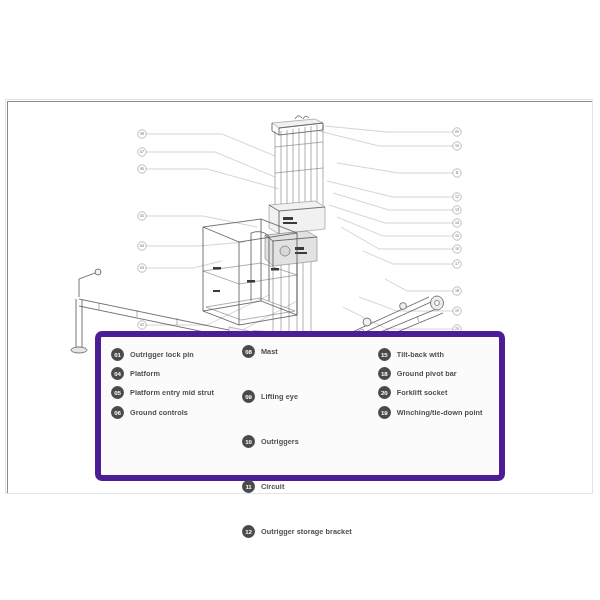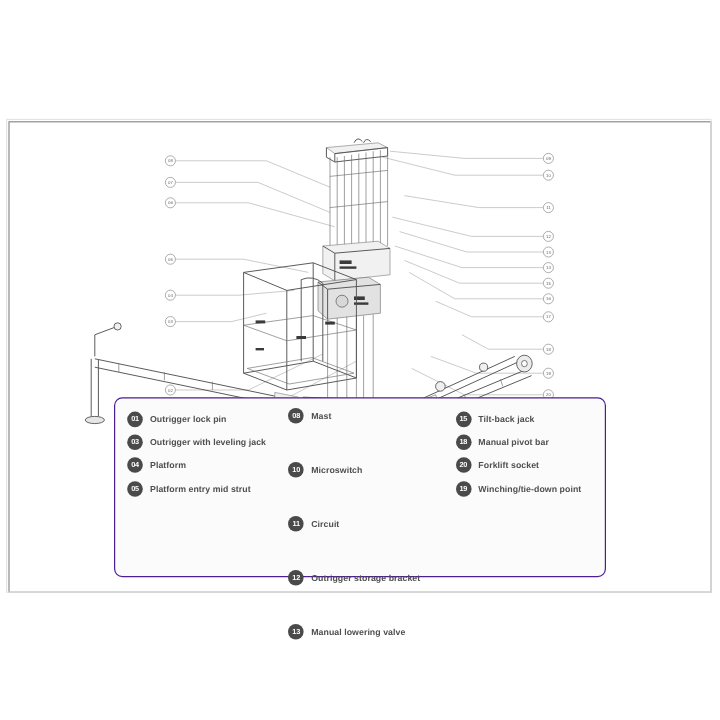--- a/index.html
+++ b/index.html
@@ -50,21 +50,21 @@
   .shade { fill: #f1f1f1; stroke: #7a7a7a; stroke-width: .5; }
   .shade2 { fill: #e2e2e2; stroke: #6a6a6a; stroke-width: .5; }
   .dk { fill: #3a3a3a; }
 
   
   #legend {
     position: absolute;
     left: 95px; top: 331px;
     width: 410px; height: 150px;
     background: #fbfbfb;
-    border: 1px solid #4c1d95;
+    border: 6px solid #4c1d95;
     border-radius: 7px;
     display: flex;
     padding: 8px 0 6px 0;
   }
   .lcol { display: flex; flex-direction: column; justify-content: flex-start; }
   .lcol.c1 { width: 145px; padding-left: 10px; }
   .lcol.c2 { width: 140px; gap: 32px; }
   .lcol.c3 { width: 125px; }
   .litem {
     display: flex; align-items: center;
@@ -303,64 +303,64 @@
   </div>
 
   <div id="legend">
 
     <div class="lcol c1">
       <div class="litem">
         <div class="badge">01</div>
         <div class="ltext">Outrigger lock pin</div>
       </div>
       <div class="litem">
-        <div class="badge">03</div>
-        <div class="ltext">Outrigger with leveling jack</div>
-      </div>
-      <div class="litem">
         <div class="badge">04</div>
         <div class="ltext">Platform</div>
       </div>
       <div class="litem">
         <div class="badge">05</div>
         <div class="ltext">Platform entry mid strut</div>
       </div>
+      <div class="litem">
+        <div class="badge">06</div>
+        <div class="ltext">Ground controls</div>
+      </div>
     </div>
 
     <div class="lcol c2">
       <div class="litem">
         <div class="badge">08</div>
         <div class="ltext">Mast</div>
       </div>
       <div class="litem">
+        <div class="badge">09</div>
+        <div class="ltext">Lifting eye</div>
+      </div>
+      <div class="litem">
         <div class="badge">10</div>
-        <div class="ltext">Microswitch</div>
+        <div class="ltext">Outriggers</div>
       </div>
       <div class="litem">
         <div class="badge">11</div>
         <div class="ltext">Circuit</div>
       </div>
       <div class="litem">
         <div class="badge">12</div>
         <div class="ltext">Outrigger storage bracket</div>
       </div>
-      <div class="litem">
-        <div class="badge">13</div>
-        <div class="ltext">Manual lowering valve</div>
-      </div>
     </div>
 
     <div class="lcol c3">
       <div class="litem">
         <div class="badge">15</div>
-        <div class="ltext">Tilt-back jack</div>
+        <div class="ltext">Tilt-back with</div>
       </div>
       <div class="litem">
         <div class="badge">18</div>
-        <div class="ltext">Manual pivot bar</div>
+        <div class="ltext">Ground pivot bar</div>
       </div>
       <div class="litem">
         <div class="badge">20</div>
         <div class="ltext">Forklift socket</div>
       </div>
       <div class="litem">
         <div class="badge">19</div>
         <div class="ltext">Winching/tie-down point</div>
       </div>
     </div>

